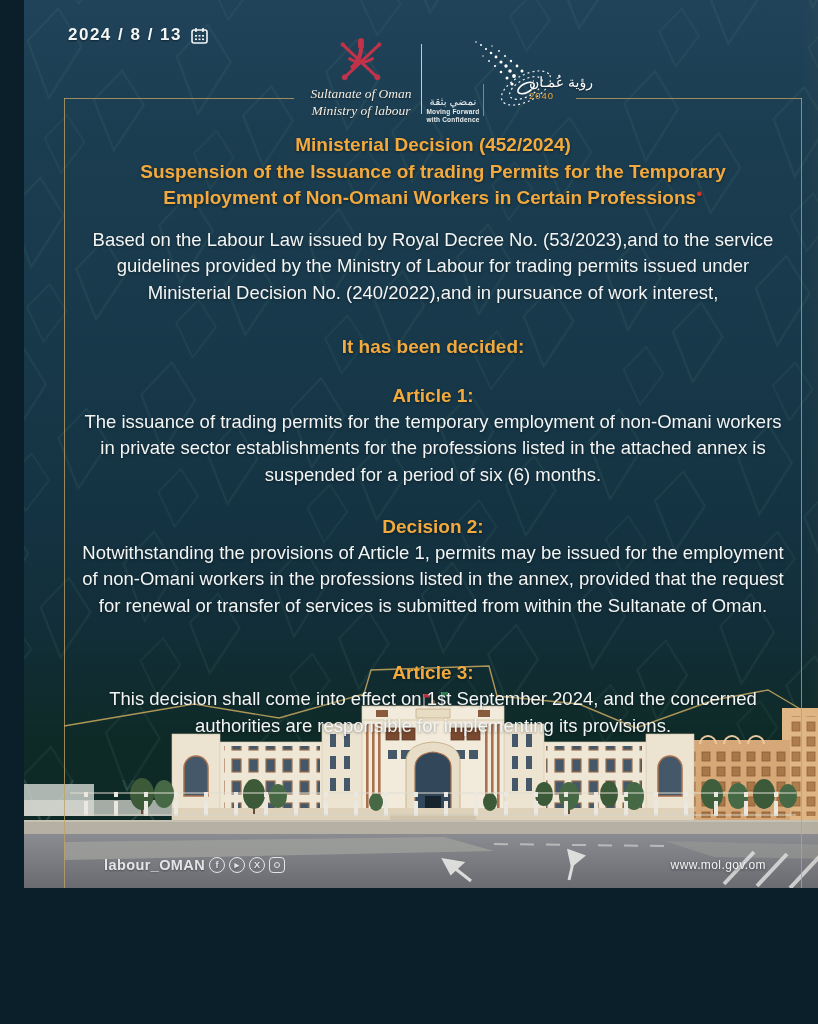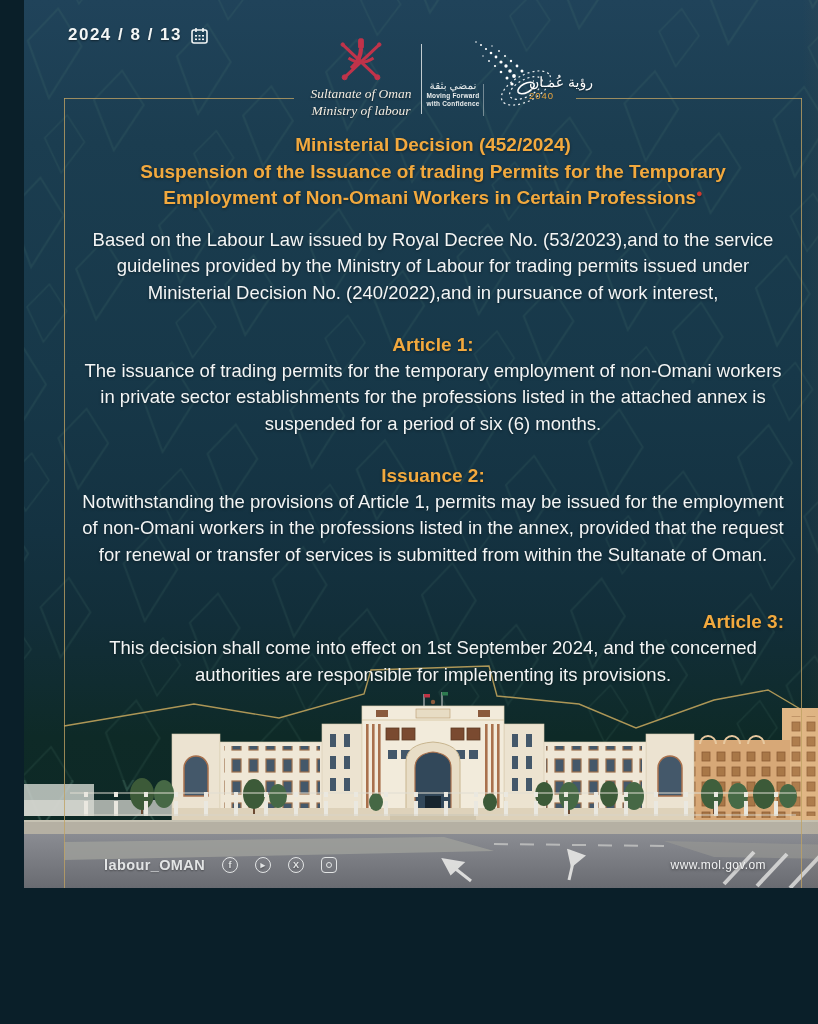--- a/index.html
+++ b/index.html
@@ -25,43 +25,43 @@
   
   .date{position:absolute;left:44px;top:25px;color:#f3f6f6;font-weight:700;
     font-size:17px;letter-spacing:1.5px;display:flex;align-items:center;gap:9px;
     text-shadow:0 1px 2px rgba(0,0,0,.45);}
   .emblem-group{position:absolute;left:281px;top:36px;width:112px;text-align:center;}
   .emblem-caption{font-family:Liberation Serif, serif;font-style:italic;color:#f2ece1;
     font-size:13.5px;line-height:1.25;margin-top:4px;text-shadow:0 1px 2px rgba(0,0,0,.5);}
   .vdiv{position:absolute;width:1px;background:#dfe5e5;}
   .vdiv1{left:397px;top:44px;height:70px;opacity:.85;}
   .vdiv2{left:459px;top:84px;height:32px;opacity:.45;}
-  .vision-tagline{position:absolute;left:402px;top:80px;width:54px;text-align:center;color:#e9eded;}
+  .vision-tagline{position:absolute;left:402px;top:96px;width:54px;text-align:center;color:#e9eded;}
   .vision-tagline .ar{font-size:10.5px;line-height:1.1;display:block;}
   .vision-tagline .en{font-size:6.5px;font-weight:700;line-height:1.25;display:block;letter-spacing:.2px;}
   .spiral{position:absolute;left:444px;top:36px;}
   .wordmark{position:absolute;left:505px;top:74px;width:70px;text-align:left;color:#fff;}
   .wordmark .ar{font-size:14px;display:block;line-height:1.15;text-shadow:0 1px 2px rgba(0,0,0,.5);}
   .wordmark .yr{font-size:9.5px;font-weight:400;color:#e9a53f;display:block;letter-spacing:1px;}
 
   
   .doc{position:absolute;left:58px;right:58px;top:132px;text-align:center;}
   .gold{color:#f2a93e;font-weight:700;text-shadow:0 1px 3px rgba(0,0,0,.45);}
   .title1{font-size:19px;line-height:1.4;}
   .title2{font-size:19px;line-height:1.4;text-align:center;}
   .footnote{color:#cf3b30;font-size:11px;vertical-align:super;line-height:0;}
   .body-text{color:#f3f5f5;font-size:18.5px;line-height:1.44;text-shadow:0 1px 3px rgba(0,0,0,.4);}
   .preamble{margin-top:15px;}
   .decided{font-size:19px;margin-top:29px;}
   .article-h{font-size:19px;margin-top:27px;}
-  .article-h3{margin-top:43px;text-align:right;}
+  .article-h3{margin-top:43px;}
   .article-b{margin-top:2px;}
 
   
-  .handle{position:absolute;left:80px;bottom:15px;display:flex;align-items:center;gap:17px;
+  .handle{position:absolute;left:80px;bottom:15px;display:flex;align-items:center;gap:4px;
     color:#eceeee;font-size:14.5px;font-weight:700;letter-spacing:.4px;opacity:.92;
     text-shadow:0 1px 2px rgba(0,0,0,.4);}
   .soc{display:inline-flex;align-items:center;justify-content:center;width:16px;height:16px;
     border:1.3px solid #eceeee;border-radius:50%;font-size:9px;font-weight:700;color:#eceeee;box-sizing:border-box;}
   .soc.sq{border-radius:4px;}
   .soc .dot{width:6px;height:6px;border:1.2px solid #eceeee;border-radius:50%;box-sizing:border-box;}
   .website{position:absolute;right:76px;bottom:16px;color:#f2f3f3;font-size:12px;
     letter-spacing:.4px;text-shadow:0 1px 3px rgba(0,0,0,.5);}
 </style>
 </head>
@@ -322,25 +322,26 @@
     <span class="ar">رؤية عُمـان</span>
     <span class="yr">2040</span>
   </div>
 
   <div class="doc">
     <div class="gold title1">Ministerial Decision (452/2024)</div>
     <div class="gold title2"><span>Suspension of the Issuance of  trading Permits for the Temporary Employment of Non-Omani Workers in Certain Professions</span><span class="footnote">●</span></div>
 
     <div class="body-text preamble">Based on the Labour Law issued by Royal Decree No. (53/2023),and to the service guidelines provided by the Ministry of Labour for trading permits issued under Ministerial Decision No. (240/2022),and in pursuance of work interest,</div>
 
+    <div class="gold decided">It has been decided:</div>
 
     <div class="gold article-h">Article 1:</div>
     <div class="body-text article-b">The issuance of trading permits for the temporary employment of non-Omani workers in private sector establishments for the professions listed in the attached annex is suspended for a period of six (6) months.</div>
 
-    <div class="gold article-h">Issuance 2:</div>
+    <div class="gold article-h">Decision 2:</div>
     <div class="body-text article-b">Notwithstanding the provisions of Article 1, permits may be issued for the employment of non-Omani workers in the professions listed in the annex, provided that the request for renewal or transfer of services is submitted from within the Sultanate of Oman.</div>
 
     <div class="gold article-h article-h3">Article 3:</div>
     <div class="body-text article-b">This decision shall come into effect on 1st September 2024, and the concerned authorities are responsible for implementing its provisions.</div>
   </div>
 
   <div class="handle">
     <span>labour_OMAN</span>
     <span class="soc">f</span>
     <span class="soc">▸</span>

